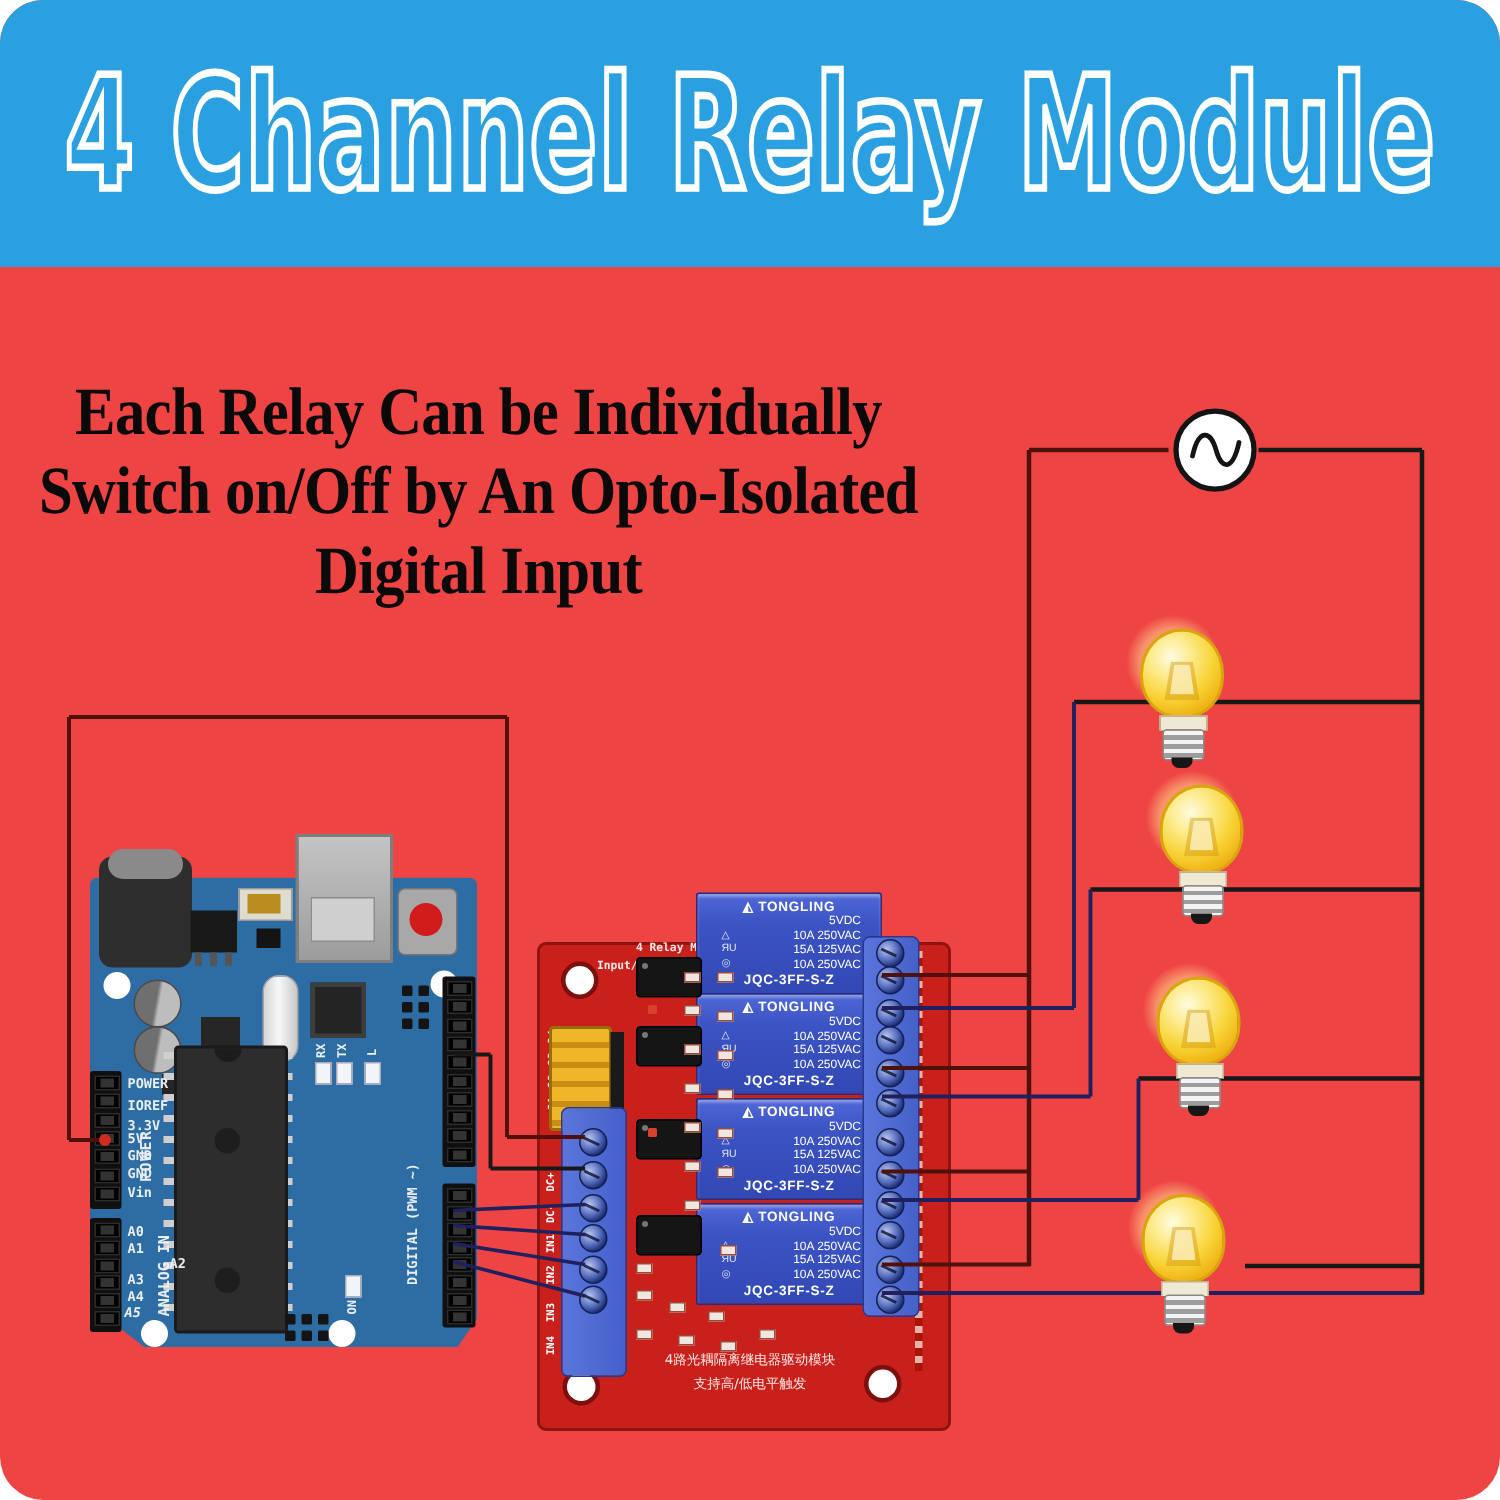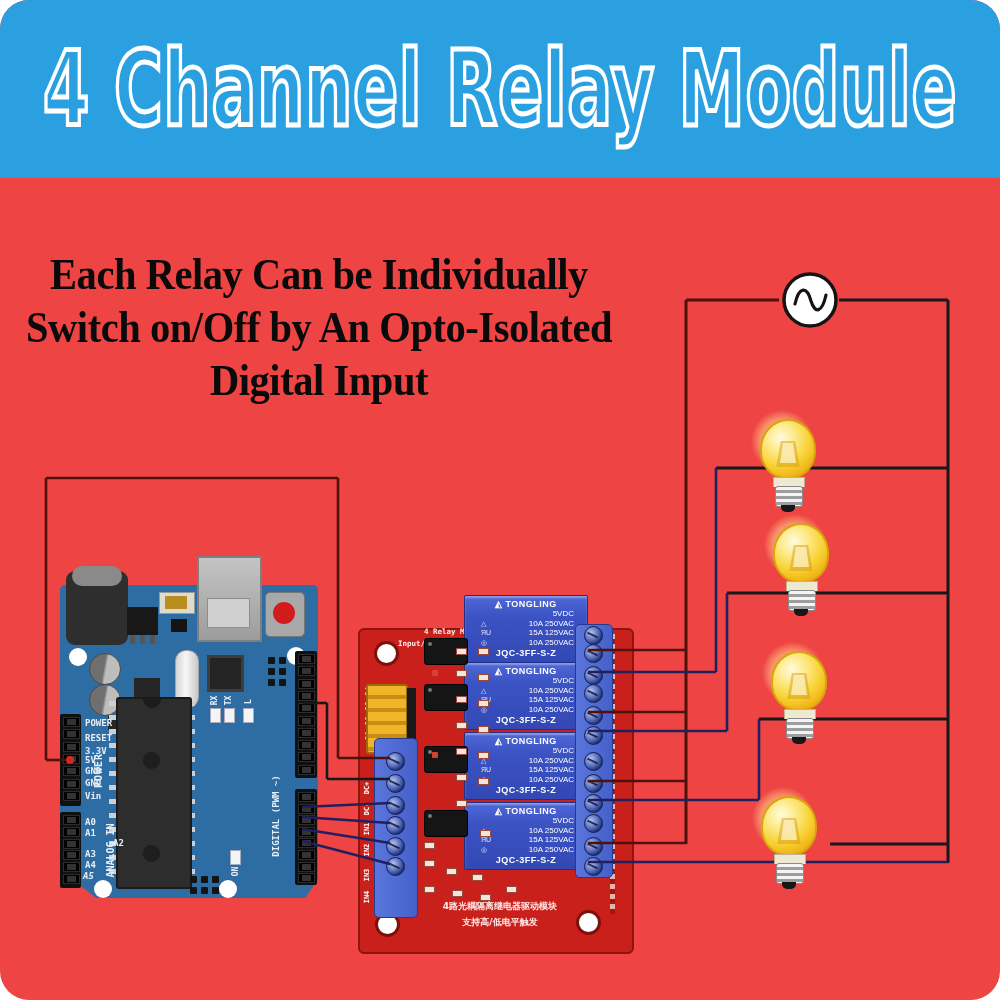--- a/index.html
+++ b/index.html
@@ -70,21 +70,21 @@
   .bulb .fil::after{content:"";position:absolute;left:5px;top:2px;right:5px;bottom:4px;
              background:rgba(255,245,200,.75);clip-path:polygon(18% 0,82% 0,100% 100%,0 100%);}
   .bulb .neck{position:absolute;left:20px;top:66px;width:30px;height:9px;background:#efe8d2;
               border:1px solid #bdb28e;border-bottom:none;}
   .bulb .screwb{position:absolute;left:22px;top:75px;width:26px;height:19px;border-radius:3px;
               background:repeating-linear-gradient(180deg,#f4f4f4 0 3px,#9d9d9d 3px 6px);border:1px solid #8a8a8a;}
   .bulb .tip{position:absolute;left:28px;top:94px;width:14px;height:7px;background:#161616;border-radius:0 0 5px 5px;}
   
   #wires{position:absolute;left:0;top:0;z-index:2;pointer-events:none;}
   .board{z-index:1;}
-  .cn{color:#ffe9e6;font-weight:bold;position:absolute;text-align:center;
+  .cn{color:#ffe9e6;font-weight:normal;position:absolute;text-align:center;
       font-family:"DejaVu Sans",sans-serif;}
 </style>
 </head>
 <body>
 
 <div id="stage">
 
   <div id="banner" style="background:#2aa0e0;">
     <h1 style="color:#2aa0e0;">4 Channel Relay Module</h1>
   </div>
@@ -189,21 +189,21 @@
       <div class="icsp" style="left: 279px; top: 668px;"></div>
       <div class="icsp" style="left: 268px; top: 679px;"></div>
       <div class="icsp" style="left: 279px; top: 679px;"></div>
       <div class="icsp" style="left: 190px; top: 876px;"></div>
       <div class="icsp" style="left: 201px; top: 876px;"></div>
       <div class="icsp" style="left: 212px; top: 876px;"></div>
       <div class="icsp" style="left: 190px; top: 887px;"></div>
       <div class="icsp" style="left: 201px; top: 887px;"></div>
       <div class="icsp" style="left: 212px; top: 887px;"></div>
       <div class="lbl" style="left: 85px; top: 718px;">POWER</div>
-      <div class="lbl" style="left: 85px; top: 733px;">RESET</div>
+      <div class="lbl" style="left: 85px; top: 733px;">IOREF</div>
       <div class="lbl" style="left: 85px; top: 746px;">3.3V</div>
       <div class="lbl" style="left: 85px; top: 755px;">5V</div>
       <div class="lbl" style="left: 85px; top: 766px;">GND</div>
       <div class="lbl" style="left: 85px; top: 778px;">GND</div>
       <div class="lbl" style="left: 85px; top: 791px;">Vin</div>
       <div class="lbl" style="left: 85px; top: 817px;">A0</div>
       <div class="lbl" style="left: 85px; top: 828px;">A1</div>
       <div class="lbl" style="left: 85px; top: 838px; margin-left: 28px;">A2</div>
       <div class="lbl" style="left: 85px; top: 849px;">A3</div>
       <div class="lbl" style="left: 85px; top: 860px;">A4</div>

